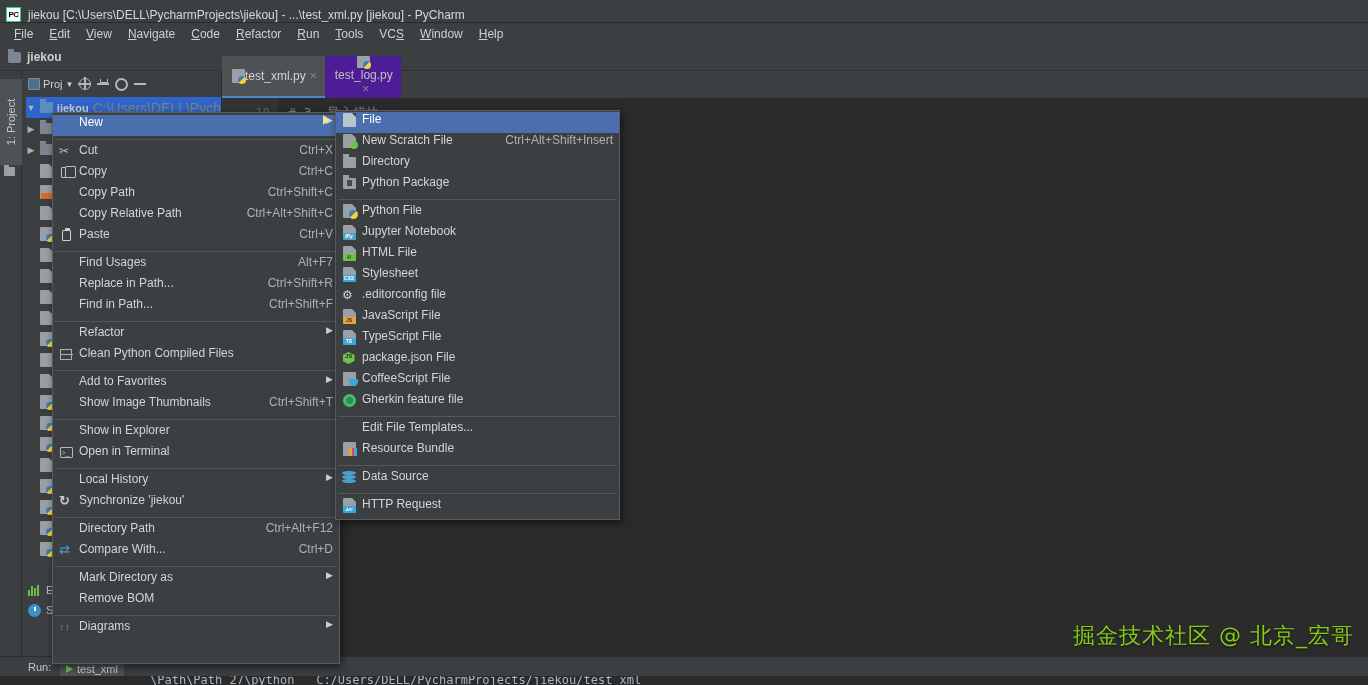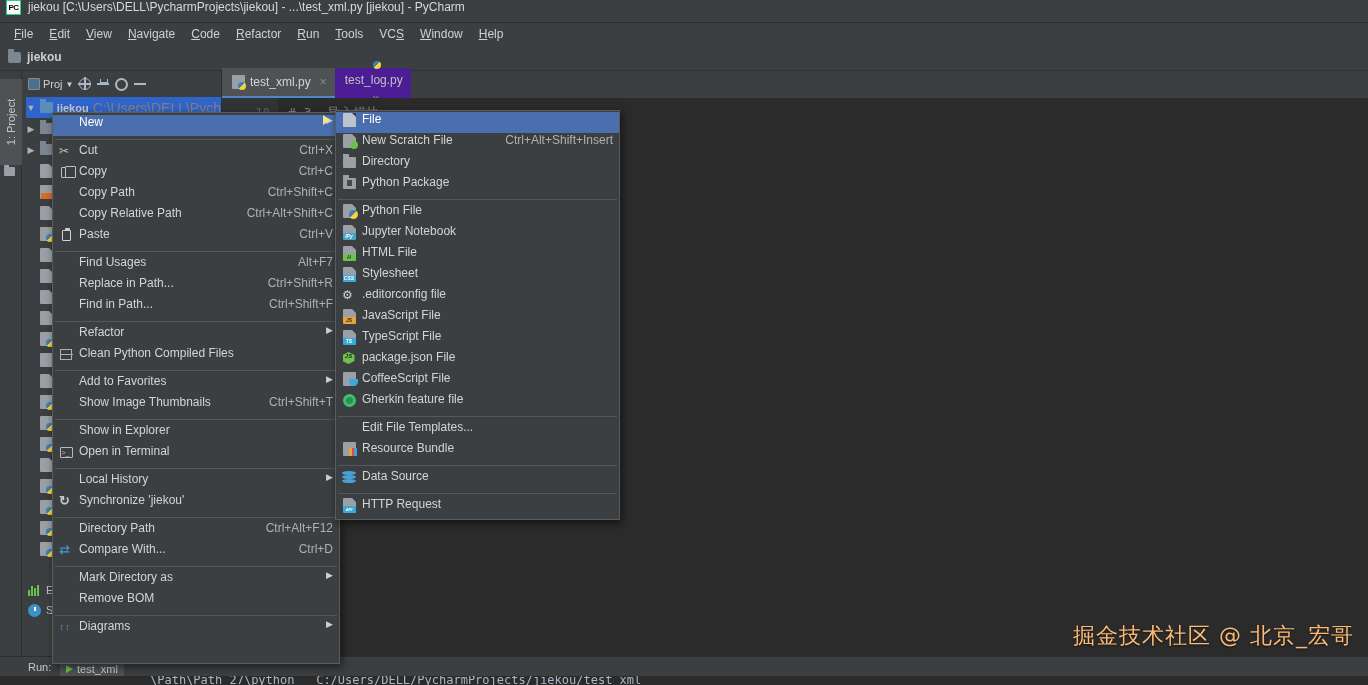--- a/index.html
+++ b/index.html
@@ -8,21 +8,21 @@
     background: #3c3f41;
     font-family: "Liberation Sans", sans-serif;
     overflow: hidden;
     color: #bbbbbb;
   }
   #app { position: relative; width: 1368px; height: 685px; }
 
   
   .titlebar {
     position: absolute; left:0; top:0; width:1368px; height:23px;
-    background:#3c3f41; display:flex; align-items:flex-start; padding-left:6px;
+    background:#3c3f41; display:flex; align-items:flex-end; padding-left:6px;
     border-bottom:1px solid #2b2b2b;
   }
   .pc-logo {
     width:15px; height:15px; border-radius:2px;
     background:#ffffff; color:#000; font-size:8px; font-weight:bold;
     display:flex; align-items:center; justify-content:center;
     font-family:"Liberation Sans",sans-serif;
     box-shadow: inset 0 0 0 1px #21d789;
     margin-right:7px; letter-spacing:-0.5px;
   }
@@ -127,21 +127,21 @@
   .clock-ico::after{content:"";position:absolute;left:6px;top:3px;width:1.5px;height:4px;background:#fff;}
 
   .hscroll{ position:absolute; left:96px; bottom:20px; width:44px; height:7px; background:#6e6e6e; border-radius:3px;}
 
   
   .tabbar{
     position:absolute; left:222px; top:71px; width:1146px; height:27px;
     background:#3c3f41; display:flex; align-items:flex-end;
   }
   .tab{
-    height:30px; display:flex; align-items:center; gap:5px; padding:0 8px 0 10px;
+    height:42px; display:flex; align-items:center; padding:0 8px 0 10px;
     font-size:12px; color:#d4d4d4; background:#4e5254; border-bottom:2px solid #4a88c7;
     position:relative;
   }
   .tab.inactive{ background:#4c1d95; border-bottom:2px solid transparent; color:#c0c0c0;flex-direction:column;}
   .tab .close{ color:#8a8a8a; font-size:12px; margin-left:4px;}
   .pyicon{ width:13px; height:14px; background:#9aa0a6; border-radius:1px; position:relative;}
   .pyicon::after{content:"";position:absolute;right:-1px;bottom:-1px;width:8px;height:8px;border-radius:50%;
      background:linear-gradient(135deg,#3f7fb5 50%,#f3d23f 50%);}
 
   
@@ -250,21 +250,21 @@
   .run-play{ width:0;height:0;border-left:7px solid #6cc24a;border-top:4px solid transparent;border-bottom:4px solid transparent;}
   .console{
     position:absolute; left:0; bottom:0; width:1368px; height:9px; background:#2b2b2b;
     overflow:hidden; font-family:"DejaVu Sans Mono",monospace; font-size:12px; color:#a9b7c6;
   }
   .console .line{ white-space:pre; padding-left:150px; line-height:14px; margin-top:-3px;}
 
   
   .watermark{
     position:absolute; right:14px; bottom:34px;
-    font-size:22px; color:#fdba74; font-family:"DejaVu Sans", sans-serif;
+    font-size:22px; color:#84cc16; font-family:"DejaVu Sans", sans-serif;
     letter-spacing:1px; z-index:70; text-shadow:0 1px 2px rgba(0,0,0,.6);
   }
 
   .cursor-arrow{
     position:absolute; left:323px; top:115px; width:0;height:0; z-index:80;
     border-left:7px solid #f0e68c; border-top:5px solid transparent; border-bottom:5px solid transparent;
   }
 </style>
 </head>
 <body>

